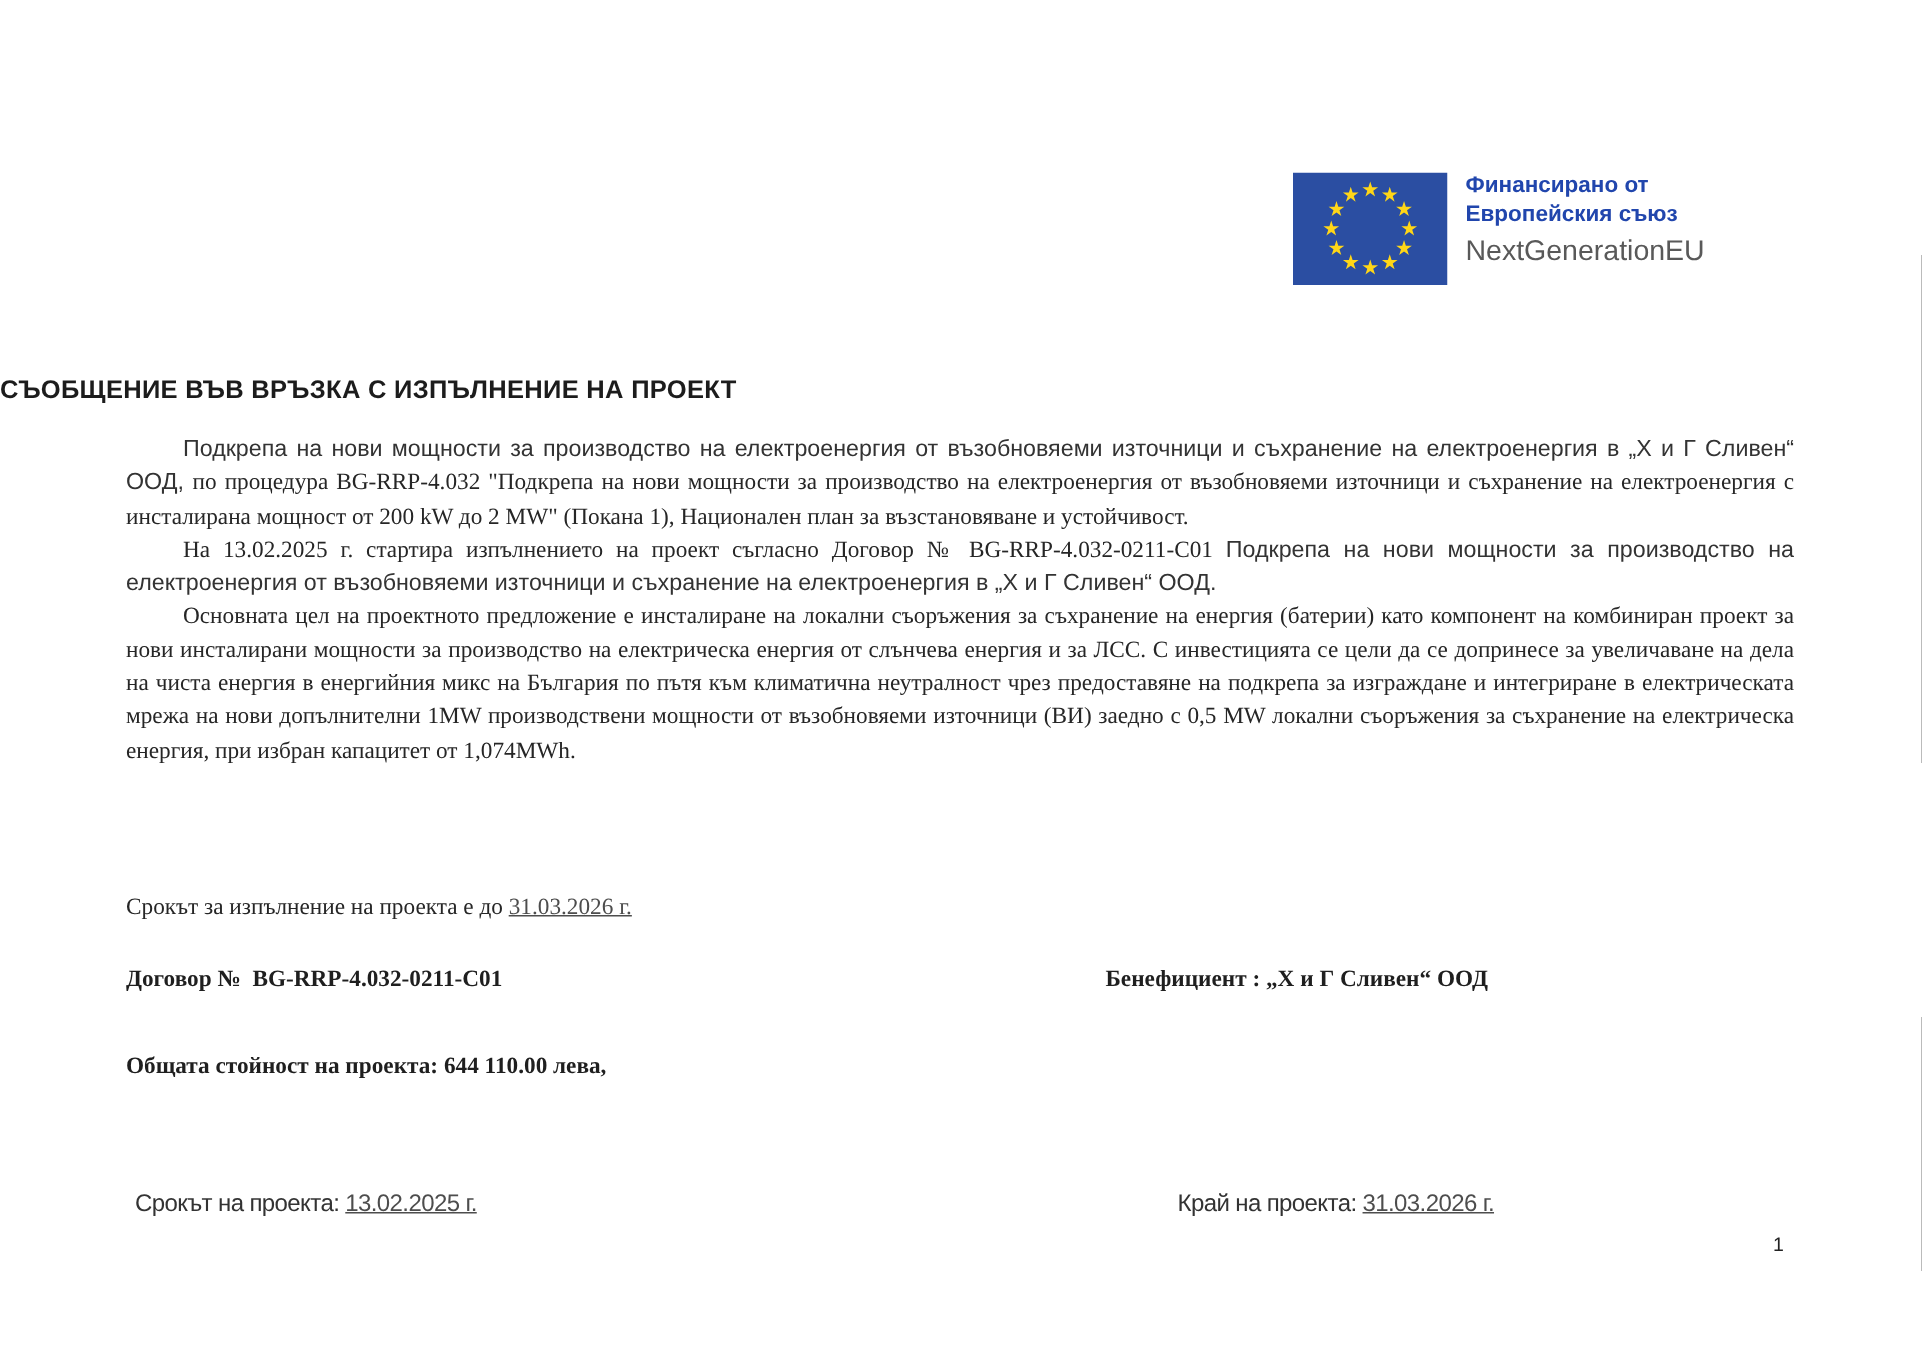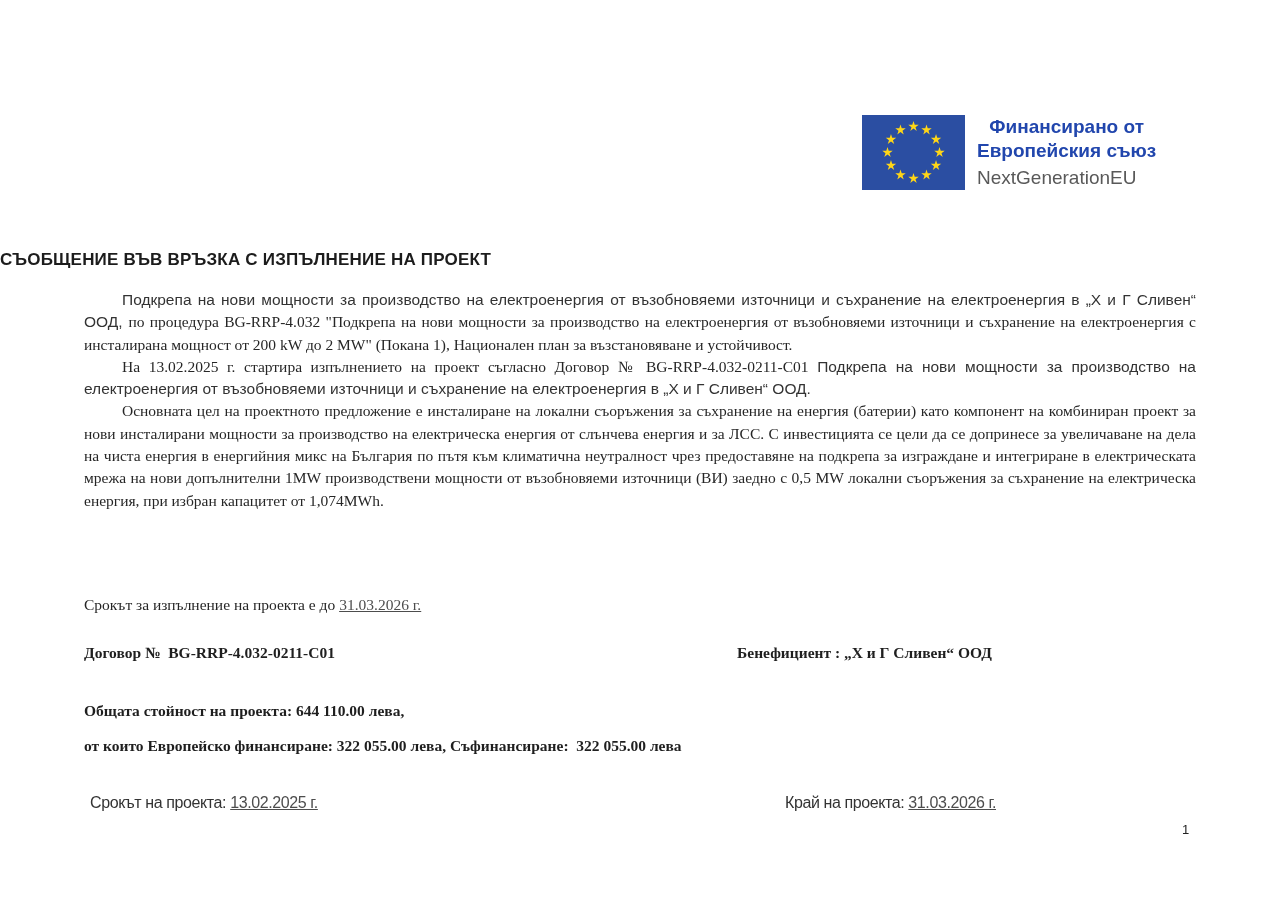--- a/index.html
+++ b/index.html
@@ -15,21 +15,21 @@
 
   
   .bg-logo{position:absolute;left:110px;top:98px;width:245px;text-align:center;}
   .bg-coat{display:block;margin:0 auto 4px auto;}
   .bg-line1{font-family:"Liberation Serif",serif;font-size:15px;letter-spacing:1.2px;color:#3a3a3a;}
   .bg-line2{font-family:"Liberation Serif",serif;font-style:italic;font-size:13px;margin-top:4px;color:#3a3a3a;}
 
   .eu-logo{position:absolute;left:862px;top:115px;display:flex;align-items:flex-start;}
   .eu-flag{display:block;}
   .eu-text{margin-left:12px;line-height:1.25;}
-  .eu-blue{font-family:"Liberation Sans",sans-serif;font-weight:bold;font-size:19px;color:#2146ad;text-align:center;}
+  .eu-blue{font-family:"Liberation Sans",sans-serif;font-weight:bold;font-size:15px;color:#2146ad;}
   .eu-gray{font-family:Liberation Sans, sans-serif;font-size:19px;color:#595959;margin-top:3px;}
 
   
   .doc-title{
     position:absolute;left:0;top:250px;width:100%;
     font-family:"Liberation Sans",sans-serif;
     font-weight:bold;font-size:17px;letter-spacing:0.2px;color:#1c1c1c;
   }
 
   
@@ -119,20 +119,19 @@
     <p><span class="run-serif">На 13.02.2025 г. стартира изпълнението на проект съгласно Договор №  BG-RRP-4.032-0211-C01 </span><span class="run-sans">Подкрепа на нови мощности за производство на електроенергия от възобновяеми източници и съхранение на електроенергия в „Х и Г Сливен“ ООД.</span></p>
     <p><span class="run-serif">Основната цел на проектното предложение е инсталиране на локални съоръжения за съхранение на енергия (батерии) като компонент на комбиниран проект за нови инсталирани мощности за производство на електрическа енергия от слънчева енергия и за ЛСС. С инвестицията се цели да се допринесе за увеличаване на дела на чиста енергия в енергийния микс на България по пътя към климатична неутралност чрез предоставяне на подкрепа за изграждане и интегриране в електрическата мрежа на нови допълнителни 1MW производствени мощности от възобновяеми източници (ВИ) заедно с 0,5 MW локални съоръжения за съхранение на електрическа енергия, при избран капацитет от 1,074MWh.</span></p>
   </div>
 
   <div class="deadline"><span class="run-serif">Срокът за изпълнение на проекта е до </span><span class="run-serif run-gray">31.03.2026 г.</span></div>
 
   <div class="contract-label">Договор №  BG-RRP-4.032-0211-C01</div>
   <div class="beneficiary">Бенефициент : „Х и Г Сливен“ ООД</div>
 
   <div class="fin-total">Общата стойност на проекта: 644 110.00 лева,</div>
-  <div class="fin-breakdown">от които Европейско финансиране: 322 055.00 лева, Съфинансиране:  322 055.00 лева</div>
 
   <div class="date-start"><span class="run-sans">Срокът на проекта: </span><span class="run-sans run-gray">13.02.2025 г.</span></div>
   <div class="date-end"><span class="run-sans">Край на проекта: </span><span class="run-sans run-gray">31.03.2026 г.</span></div>
 
   <div class="page-number">1</div>
 
 </div>
 
 </body></html>

